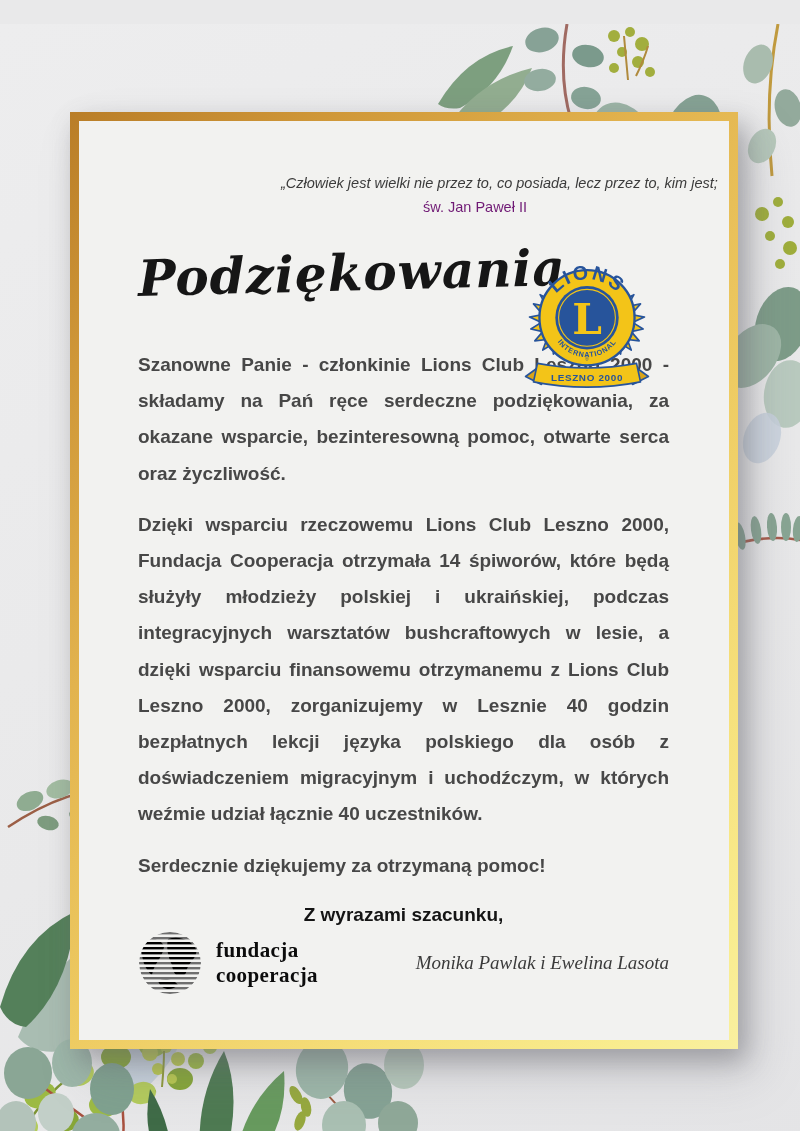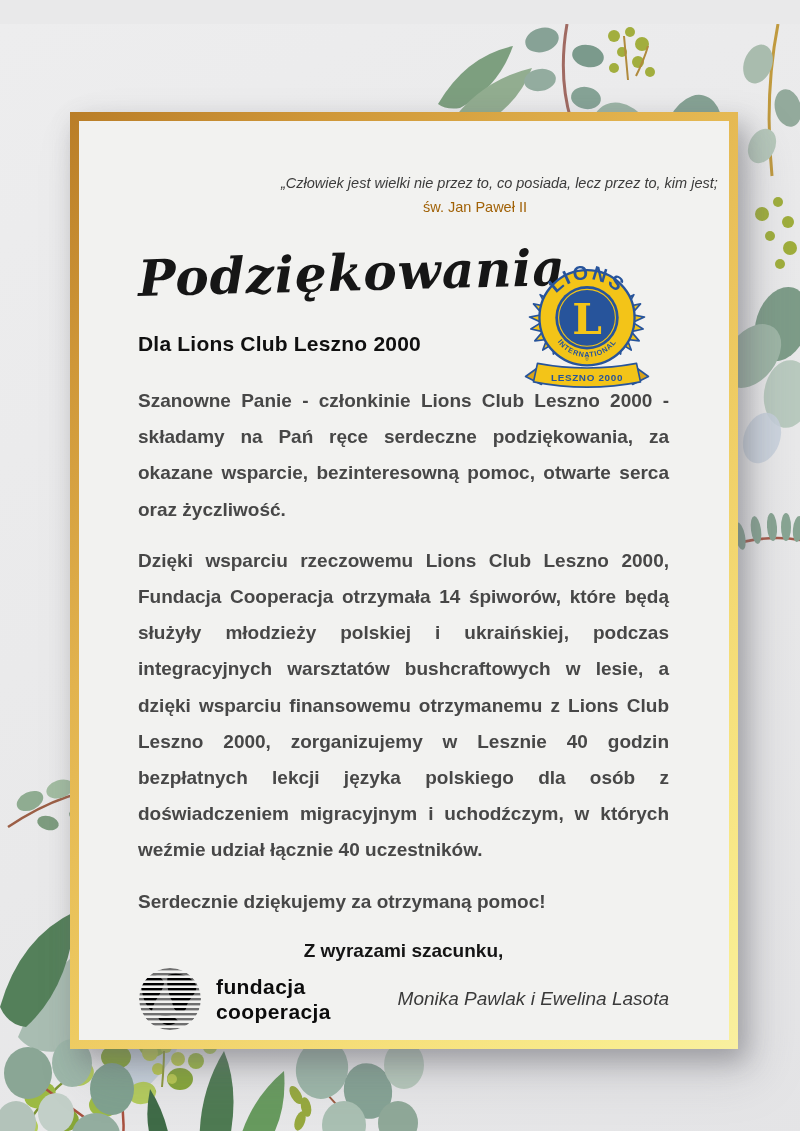--- a/index.html
+++ b/index.html
@@ -27,42 +27,42 @@
   }
   .letter {
     position:relative; width:100%; height:100%;
     background:#f2f2f0;
     padding:50px 60px 0 59px;
   }
 
   .quote { margin-left:143px; text-align:center; font-style:italic;
            font-size:14.5px; line-height:24px; color:#3b3b3b; }
   .quote .q-line { white-space:nowrap; }
-  .quote .q-author { font-style:normal; color:#a16207; }
+  .quote .q-author { font-style:normal; color:#701a75; }
 
   .title {
     margin-top:18px;
     font-family:"DejaVu Serif", cursive;
     font-style:italic; font-weight:700;
     font-size:50px; line-height:84px; color:#161616;
     letter-spacing:1px; transform:rotate(-1.5deg); transform-origin:left center;
   }
   .recipient { margin-top:10px; font-size:21px; font-weight:bold;
                color:#101010; line-height:26px; letter-spacing:.2px; }
 
   p.body { margin-top:26px; font-size:19px; line-height:36.2px;
            color:#474747; text-align:justify;font-weight:bold; }
   p.body.single { text-align:left; margin-top:15px; }
   p.body.p2 { margin-top:15px; }
 
   .closing { margin-top:20px; text-align:center; font-size:19px;
              font-weight:bold; color:#141414; }
 
   .sig-row { margin-top:5px; display:flex; justify-content:space-between;
-             align-items:center; }
+             align-items:center;font-family:Liberation Serif, serif; }
   .foundation-logo { display:flex; align-items:center; gap:14px; }
   .globe { width:64px; height:64px; }
   .foundation-name { font-size:21px; font-weight:bold; color:#0c0c0c;
                      line-height:25px; letter-spacing:.4px; }
   .signature { text-align:right; font-size:19px; line-height:31px; color:#3a3a3a; }
   .sig-names { font-style:italic; }
 
   .lions-logo { position:absolute; right:66px; top:134px; width:152px; height:144px; }
 </style>
 </head>
@@ -187,21 +187,20 @@
   <div class="letter-frame">
     <div class="letter">
 
       <div class="quote">
         <div class="q-line">„Człowiek jest wielki nie przez to, co posiada, lecz przez to, kim jest;</div>
         <div class="q-author">św. Jan Paweł II</div>
       </div>
 
       <h1 class="title">Podziękowania</h1>
 
-      <h2 class="recipient">Dla Lions Club Leszno 2000</h2>
 
       <p class="body">Szanowne Panie - członkinie Lions Club Leszno 2000 - składamy na Pań ręce serdeczne podziękowania, za okazane wsparcie, bezinteresowną pomoc, otwarte serca oraz życzliwość.</p>
       <p class="body p2">Dzięki wsparciu rzeczowemu Lions Club Leszno 2000, Fundacja Cooperacja otrzymała 14 śpiworów, które będą służyły młodzieży polskiej i ukraińskiej, podczas integracyjnych warsztatów bushcraftowych w lesie, a dzięki wsparciu finansowemu otrzymanemu z Lions Club Leszno 2000, zorganizujemy w Lesznie 40 godzin bezpłatnych lekcji języka polskiego dla osób z doświadczeniem migracyjnym i uchodźczym, w których weźmie udział łącznie 40 uczestników.</p>
       <p class="body single">Serdecznie dziękujemy za otrzymaną pomoc!</p>
 
       <div class="closing">Z wyrazami szacunku,</div>
 
       <div class="sig-row">
         <div class="foundation-logo">
           <svg class="globe" viewBox="0 0 64 64">

